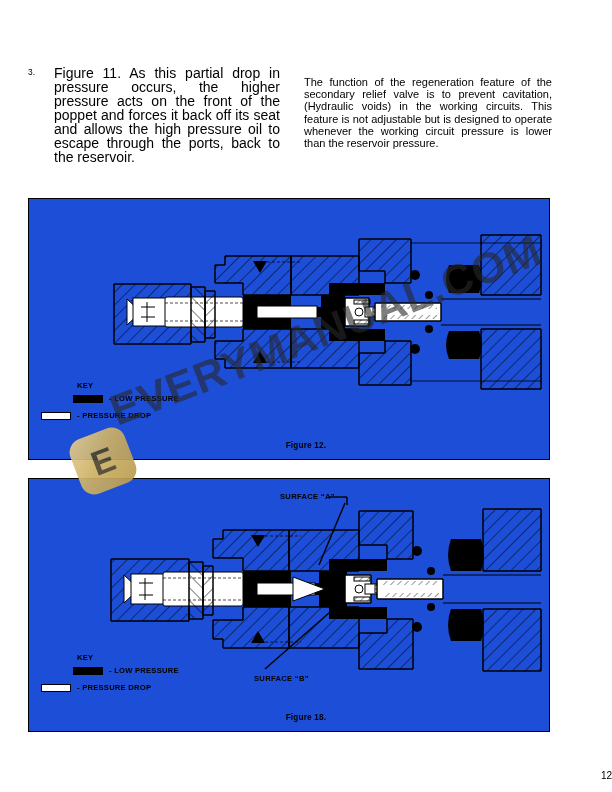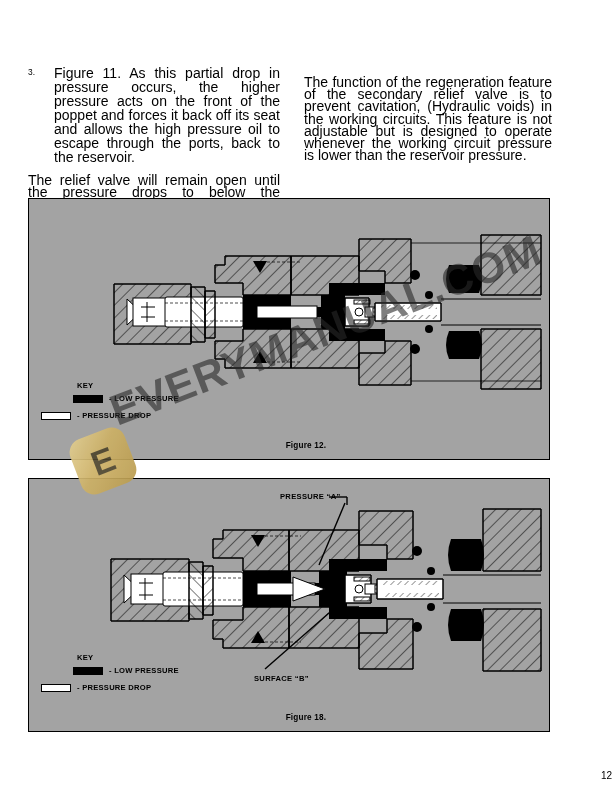--- a/index.html
+++ b/index.html
@@ -43,41 +43,41 @@
     padding-top: 0px;
   }
   .item-body {
     flex: 1 1 auto;
     font-size: 14px;
     line-height: 14px;
     text-align: justify;
     text-justify: inter-word;
   }
   .para {
-    font-size: 14px;
+    font-size: 11px;
     line-height: 12.2px;
     text-align: justify;
     text-justify: inter-word;
     margin-top: 10px;
   }
   .heading {
     font-size: 8.4px;
     line-height: 12.2px;
     text-align: left;
     margin: 0;
   }
 
   
   .figure-box {
     position: absolute;
     left: 28px;
     width: 522px;
     border: 1.2px solid #000;
     box-sizing: border-box;
-    background: #a3a3a3;
+    background: #1d4ed8;
     overflow: hidden;
   }
   #figure-box-12 { top: 198px; height: 262px; }
   #figure-box-13 { top: 478px; height: 254px; }
 
   .fig-caption {
     position: absolute;
     left: 0;
     right: 0;
     text-align: center;
@@ -197,21 +197,20 @@
 </head>
 <body>
 
 <div class="text-area">
 
   <div class="col col-left">
     <div class="numbered-item">
       <div class="item-number">3.</div>
       <div class="item-body">Figure 11. As this partial drop in pressure occurs, the higher pressure acts on the front of the poppet and forces it back off its seat and allows the high pressure oil to escape through the ports, back to the reservoir.</div>
     </div>
-    <div class="para">The relief valve will remain open until the pressure drops to below the pressure setting of the valve.</div>
   </div>
 
   <div class="col col-right">
     <div class="para">The function of the regeneration feature of the secondary relief valve is to prevent cavitation, (Hydraulic voids) in the working circuits. This feature is not adjustable but is designed to operate whenever the working circuit pressure is lower than the reservoir pressure.</div>
   </div>
 
 </div>
 
 <div class="figure-box" id="figure-box-12">
   <svg class="drawing" width="520" height="260" viewBox="0 0 520 260">
@@ -437,21 +436,21 @@
       <span class="swatch solid"></span>
       <span class="key-label">- LOW PRESSURE</span>
     </div>
     <div class="key-row">
       <span class="swatch hollow"></span>
       <span class="key-label">- PRESSURE DROP</span>
     </div>
   </div>
 </div>
 
-<div class="callout" id="callout-surface-a">PRESSURE “A”</div>
+<div class="callout" id="callout-surface-a">SURFACE “A”</div>
 <div class="callout" id="callout-surface-b">SURFACE “B”</div>
 
 <div class="fig-caption" id="caption-13">Figure 18.</div>
 
 <div id="page-number">12</div>
 
 <div id="watermark">
   <div id="watermark-logo">
     <div id="watermark-logo-glyph">E</div>
   </div>

